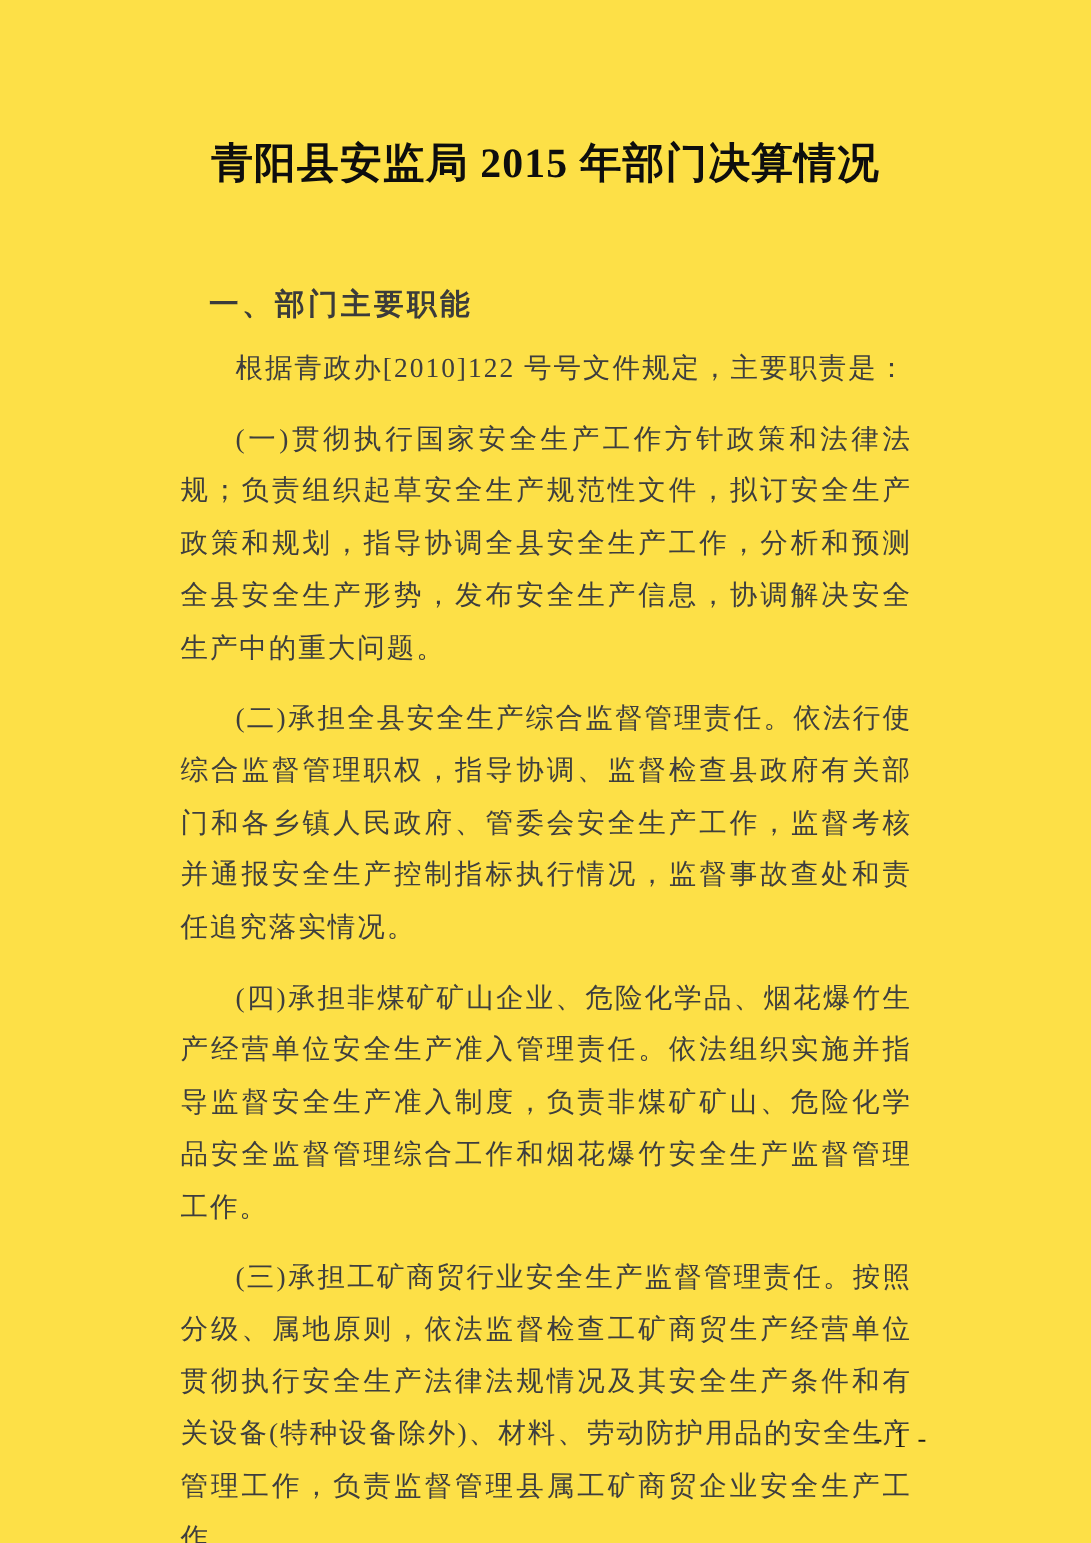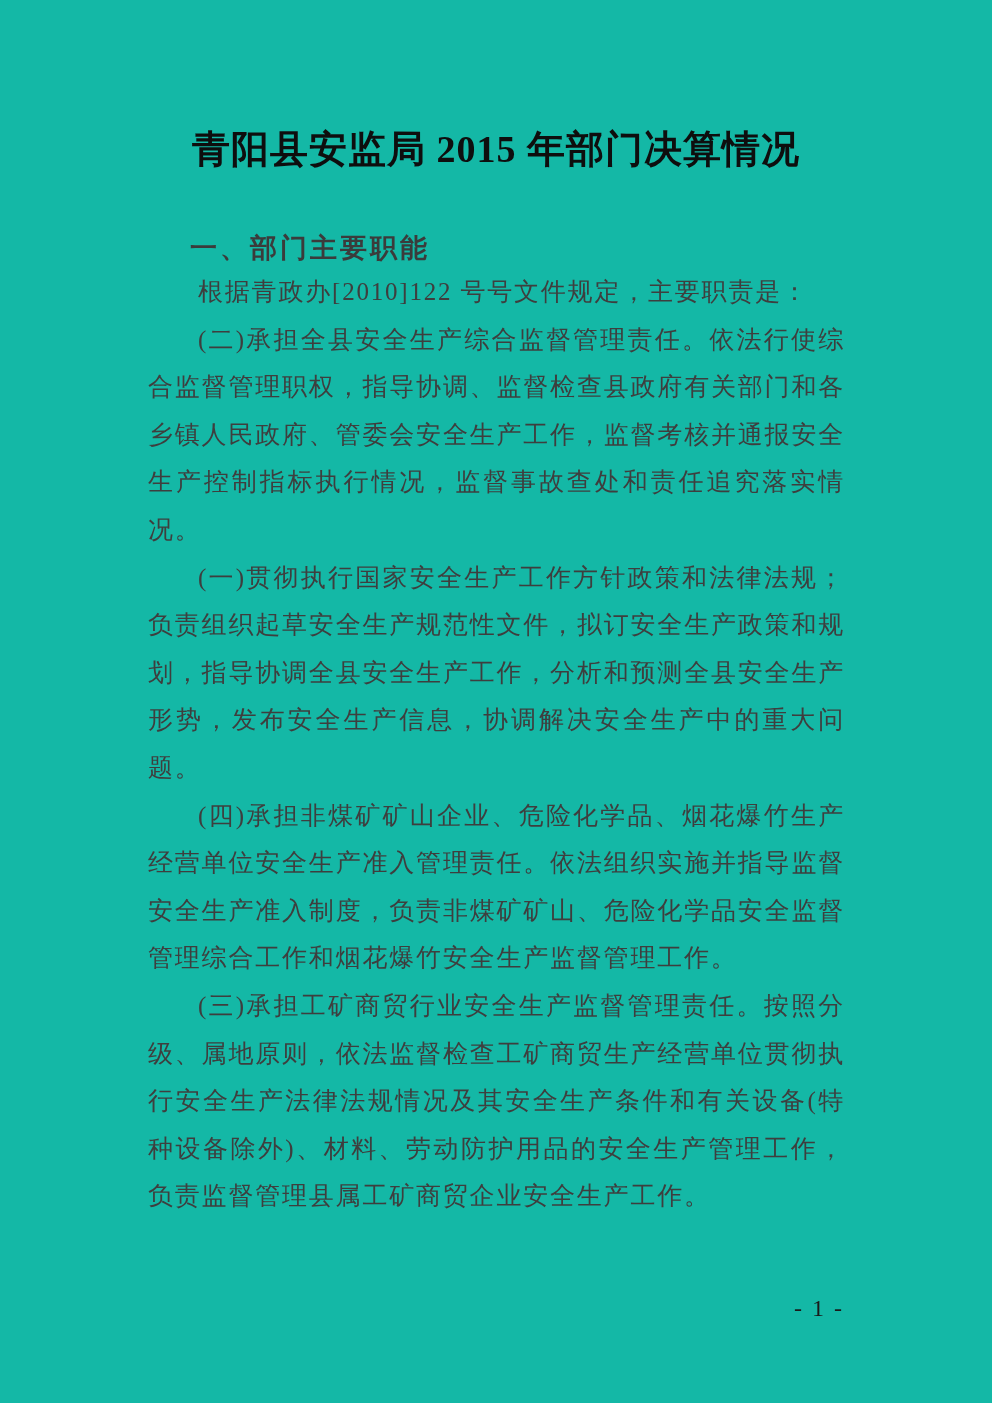--- a/index.html
+++ b/index.html
@@ -5,52 +5,52 @@
   html, body {
     margin: 0;
     padding: 0;
     background: #ffffff;
   }
   .page {
     position: relative;
     width: 992px;
     height: 1403px;
     margin: 0 auto;
-    background: #14b8a6;
+    background: #fde047;
     overflow: hidden;
     box-sizing: border-box;
   }
   .doc-title {
     margin: 0;
     padding-top: 126px;
     text-align: center;
     font-family: "Liberation Serif", "DejaVu Serif", serif;
     font-weight: bold;
     font-size: 38px;
     line-height: 46px;
     color: #0e0e0e;
     letter-spacing: 1px;
   }
   .content {
     box-sizing: border-box;
     width: 100%;
     padding: 0 147px 0 148px;
   }
   .section-heading {
-    margin: 56px 0 0 0;
+    margin: 84px 0 0 0;
     padding-left: 42px;
     font-family: "Liberation Sans", "DejaVu Sans", sans-serif;
     font-weight: bold;
     font-size: 27px;
     line-height: 40px;
     color: #3b3b3b;
     letter-spacing: 3px;
   }
   .body-para {
-    margin: 0;
+    margin: 16px;
     font-family: "Liberation Serif", "DejaVu Serif", serif;
     font-size: 25px;
     line-height: 47.6px;
     color: #3e3e3e;
     letter-spacing: 1.8px;
     text-align: justify;
     text-justify: inter-character;
     text-indent: 2em;
   }
   .page-footer {
@@ -70,23 +70,23 @@
 <div class="page">
 
   <h1 class="doc-title">青阳县安监局 2015 年部门决算情况</h1>
 
   <div class="content">
 
     <h2 class="section-heading">一、部门主要职能</h2>
 
     <p class="body-para">根据青政办[2010]122 号号文件规定，主要职责是：</p>
 
+    <p class="body-para">(一)贯彻执行国家安全生产工作方针政策和法律法规；负责组织起草安全生产规范性文件，拟订安全生产政策和规划，指导协调全县安全生产工作，分析和预测全县安全生产形势，发布安全生产信息，协调解决安全生产中的重大问题。</p>
+
     <p class="body-para">(二)承担全县安全生产综合监督管理责任。依法行使综合监督管理职权，指导协调、监督检查县政府有关部门和各乡镇人民政府、管委会安全生产工作，监督考核并通报安全生产控制指标执行情况，监督事故查处和责任追究落实情况。</p>
-
-    <p class="body-para">(一)贯彻执行国家安全生产工作方针政策和法律法规；负责组织起草安全生产规范性文件，拟订安全生产政策和规划，指导协调全县安全生产工作，分析和预测全县安全生产形势，发布安全生产信息，协调解决安全生产中的重大问题。</p>
 
     <p class="body-para">(四)承担非煤矿矿山企业、危险化学品、烟花爆竹生产经营单位安全生产准入管理责任。依法组织实施并指导监督安全生产准入制度，负责非煤矿矿山、危险化学品安全监督管理综合工作和烟花爆竹安全生产监督管理工作。</p>
 
     <p class="body-para">(三)承担工矿商贸行业安全生产监督管理责任。按照分级、属地原则，依法监督检查工矿商贸生产经营单位贯彻执行安全生产法律法规情况及其安全生产条件和有关设备(特种设备除外)、材料、劳动防护用品的安全生产管理工作，负责监督管理县属工矿商贸企业安全生产工作。</p>
 
   </div>
 
   <div class="page-footer">- 1 -</div>
 
 </div>

